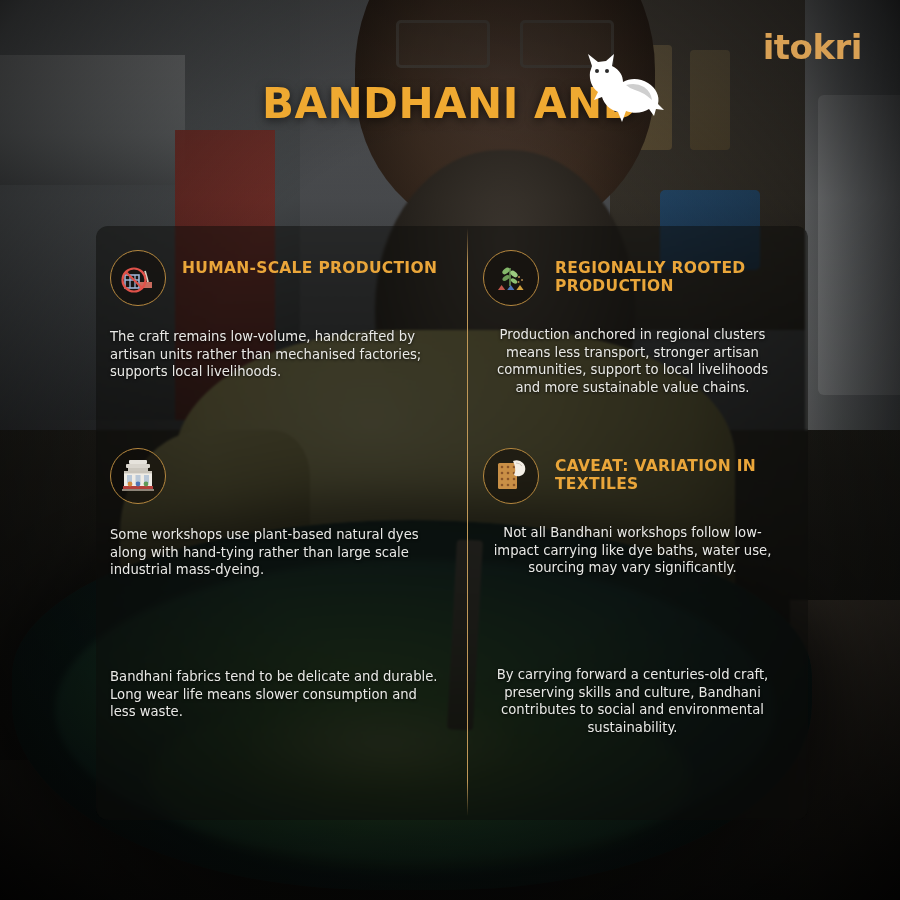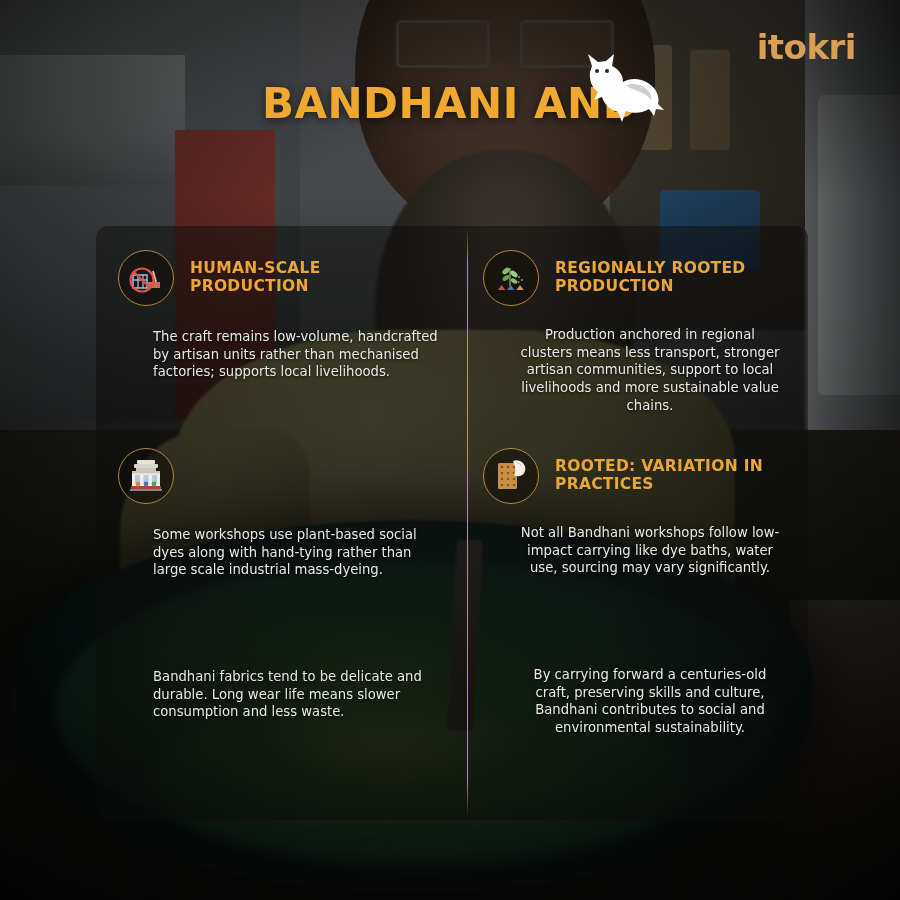--- a/index.html
+++ b/index.html
@@ -159,21 +159,21 @@
       linear-gradient(180deg, rgba(10,9,8,.55) 0%, rgba(10,9,8,.38) 22%, rgba(8,8,7,.52) 55%, rgba(6,6,5,.72) 100%);
   }
   .bg-vignette {
     position: absolute; inset: 0;
     background: radial-gradient(ellipse at 50% 45%, rgba(0,0,0,0) 38%, rgba(0,0,0,.55) 88%, rgba(0,0,0,.8) 100%);
   }
 
   
   .logo {
     position: absolute;
-    right: 44px; top: 30px;
+    right: 38px; top: 30px;
     font-size: 34px;
     font-weight: bold;
     letter-spacing: -0.5px;
     color: #d8a054;
     line-height: 1;
     z-index: 7;
     font-family: "DejaVu Sans", sans-serif;
   }
 
   .title {
@@ -219,21 +219,21 @@
   .grid {
     position: absolute;
     left: 96px; top: 226px;
     width: 712px; height: 594px;
     display: grid;
     grid-template-columns: 371px 341px;
     grid-template-rows: 1fr 1fr 1fr;
     z-index: 6;
   }
 
-  .cell { padding: 24px 26px 0 22px; position: relative; }
+  .cell { padding: 24px 26px 0 14px; position: relative; }
   .cell.right { padding-left: 16px; padding-right: 26px; }
 
   .cell-head {
     display: flex;
     align-items: flex-start;
     gap: 16px;
   }
   .icon-circle {
     flex: 0 0 auto;
     width: 56px; height: 56px;
@@ -256,21 +256,20 @@
     padding-top: 9px;
     font-family: "DejaVu Sans", sans-serif;
   }
   .cell-body {
     margin-top: 22px;
     color: #e9e9e6;
     font-size: 13.2px;
     line-height: 1.34;
     font-family: "DejaVu Sans", sans-serif;
     text-shadow: 0 1px 3px rgba(0,0,0,.8);
-    margin-left: 35px;
   }
   .cell.right .cell-body { margin-top: 20px; text-align: center; }
 </style>
 </head>
 <body>
 
 <div class="canvas">
 
   <div class="bg">
     <div class="bg-top"></div>
@@ -374,21 +373,21 @@
             <rect x="18.5" y="20" width="5" height="8" fill="#b9c8d8"></rect>
             <rect x="27" y="20" width="5" height="8" fill="#b9c8d8"></rect>
             <rect x="6" y="31" width="30" height="3" fill="#b33f3a"></rect>
             <circle cx="13" cy="29" r="2.4" fill="#d2893e"></circle>
             <circle cx="21" cy="29" r="2.4" fill="#4e74b4"></circle>
             <circle cx="29" cy="29" r="2.4" fill="#5f9a58"></circle>
             <rect x="5" y="34" width="32" height="2" fill="#8e8579"></rect>
           </svg>
         </div>
       </div>
-      <div class="cell-body">Some workshops use plant-based social dyes along with hand-tying rather than large scale industrial mass-dyeing.</div>
+      <div class="cell-body">Some workshops use plant-based natural dyes along with hand-tying rather than large scale industrial mass-dyeing.</div>
     </div>
 
     <div class="cell right">
       <div class="cell-head">
         <div class="icon-circle">
           <svg width="42" height="42" viewBox="0 0 42 42">
             <rect x="8" y="8" width="19" height="26" rx="1.5" fill="#c98f46"></rect>
             <g fill="#7e4b24" opacity=".85">
               <circle cx="12" cy="12" r="1.3"></circle>
                 <circle cx="18" cy="12" r="1.3"></circle>
@@ -400,21 +399,21 @@
                 <circle cx="18" cy="24" r="1.3"></circle>
                 <circle cx="24" cy="24" r="1.3"></circle>
               <circle cx="12" cy="30" r="1.3"></circle>
                 <circle cx="18" cy="30" r="1.3"></circle>
                 <circle cx="24" cy="30" r="1.3"></circle>
             </g>
             <path d="M23 6 q6 -2 10 2 q3 3 2 8 q-1 4 -5 5 q-3 1 -6 -1 q2 -4 1 -8 q-1 -4 -2 -6z" fill="#f4efe6"></path>
             <path d="M26 8 q4 0 6 3" stroke="#cfc6b8" stroke-width="1" fill="none"></path>
           </svg>
         </div>
-        <div class="cell-title">ROOTED: VARIATION IN PRACTICES</div>
+        <div class="cell-title">CAVEAT: VARIATION IN TEXTILES</div>
       </div>
       <div class="cell-body">Not all Bandhani workshops follow low-impact carrying like dye baths, water use, sourcing may vary significantly.</div>
     </div>
 
     <div class="cell">
       <div class="cell-body">Bandhani fabrics tend to be delicate and durable. Long wear life means slower consumption and less waste.</div>
     </div>
 
     <div class="cell right">
       <div class="cell-body">By carrying forward a centuries-old craft, preserving skills and culture, Bandhani contributes to social and environmental sustainability.</div>

